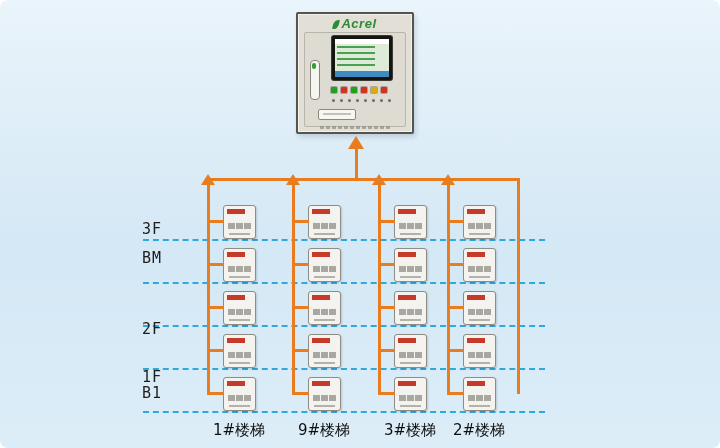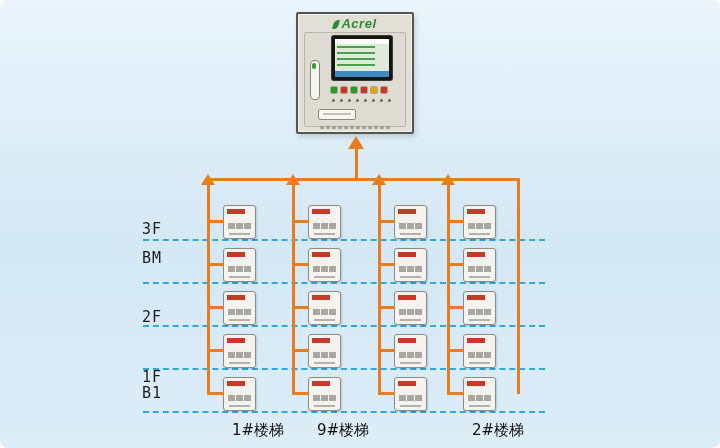--- a/index.html
+++ b/index.html
@@ -63,21 +63,21 @@
         linear-gradient(#c63a2a,#c63a2a),
         linear-gradient(180deg,#f2f2ee 0 45%,#a9a8a0 45% 100%),
         linear-gradient(180deg,#f2f2ee 0 45%,#a9a8a0 45% 100%),
         linear-gradient(180deg,#f2f2ee 0 45%,#a9a8a0 45% 100%),
         linear-gradient(#b3b2aa,#b3b2aa);
       background-size:18px 5px,7px 11px,7px 11px,7px 11px,21px 2px;
       background-position:3px 3px,4px 12px,12px 12px,20px 12px,5px 27px;
       background-repeat:no-repeat;}
   .device::before{content:"";position:absolute;left:-17px;top:14px;width:17px;height:3px;background:#e87c1e;}
 
-  .stair-label{position:absolute;top:421px;width:90px;text-align:right;font-size:15px;color:#101010;z-index:4;}
+  .stair-label{position:absolute;top:421px;width:90px;text-align:center;font-size:15px;color:#101010;z-index:4;}
 </style>
 </head>
 <body>
 
 <div class="stage">
 
   <div class="panel">
     <div class="door"></div>
     <div class="brand">
       <span class="leaf"></span><span>Acrel</span>
@@ -124,21 +124,21 @@
   <div class="vline" style="left:517px"></div>
 
   <div class="dash" style="top:239px"></div>
   <div class="dash" style="top:282px"></div>
   <div class="dash" style="top:325px"></div>
   <div class="dash" style="top:368px"></div>
   <div class="dash" style="top:411px"></div>
 
   <div class="floor-label" style="top:220px">3F</div>
   <div class="floor-label" style="top:249px">BM</div>
-  <div class="floor-label" style="top:308px">2F</div>
+  <div class="floor-label" style="top:320px">2F</div>
   <div class="floor-label" style="top:368px">1F</div>
   <div class="floor-label" style="top:384px">B1</div>
 
   <div class="col" style="left:223px">
     <div class="device"></div>
     <div class="device"></div>
     <div class="device"></div>
     <div class="device"></div>
     <div class="device"></div>
   </div>
@@ -159,15 +159,16 @@
   <div class="col" style="left:463px">
     <div class="device"></div>
     <div class="device"></div>
     <div class="device"></div>
     <div class="device"></div>
     <div class="device"></div>
   </div>
 
   <div class="stair-label" style="left:194px">1#楼梯</div>
   <div class="stair-label" style="left:279px">9#楼梯</div>
+  <div class="stair-label" style="left:365px">3#楼梯</div>
   <div class="stair-label" style="left:434px">2#楼梯</div>
 
 </div>
 
 </body></html>

